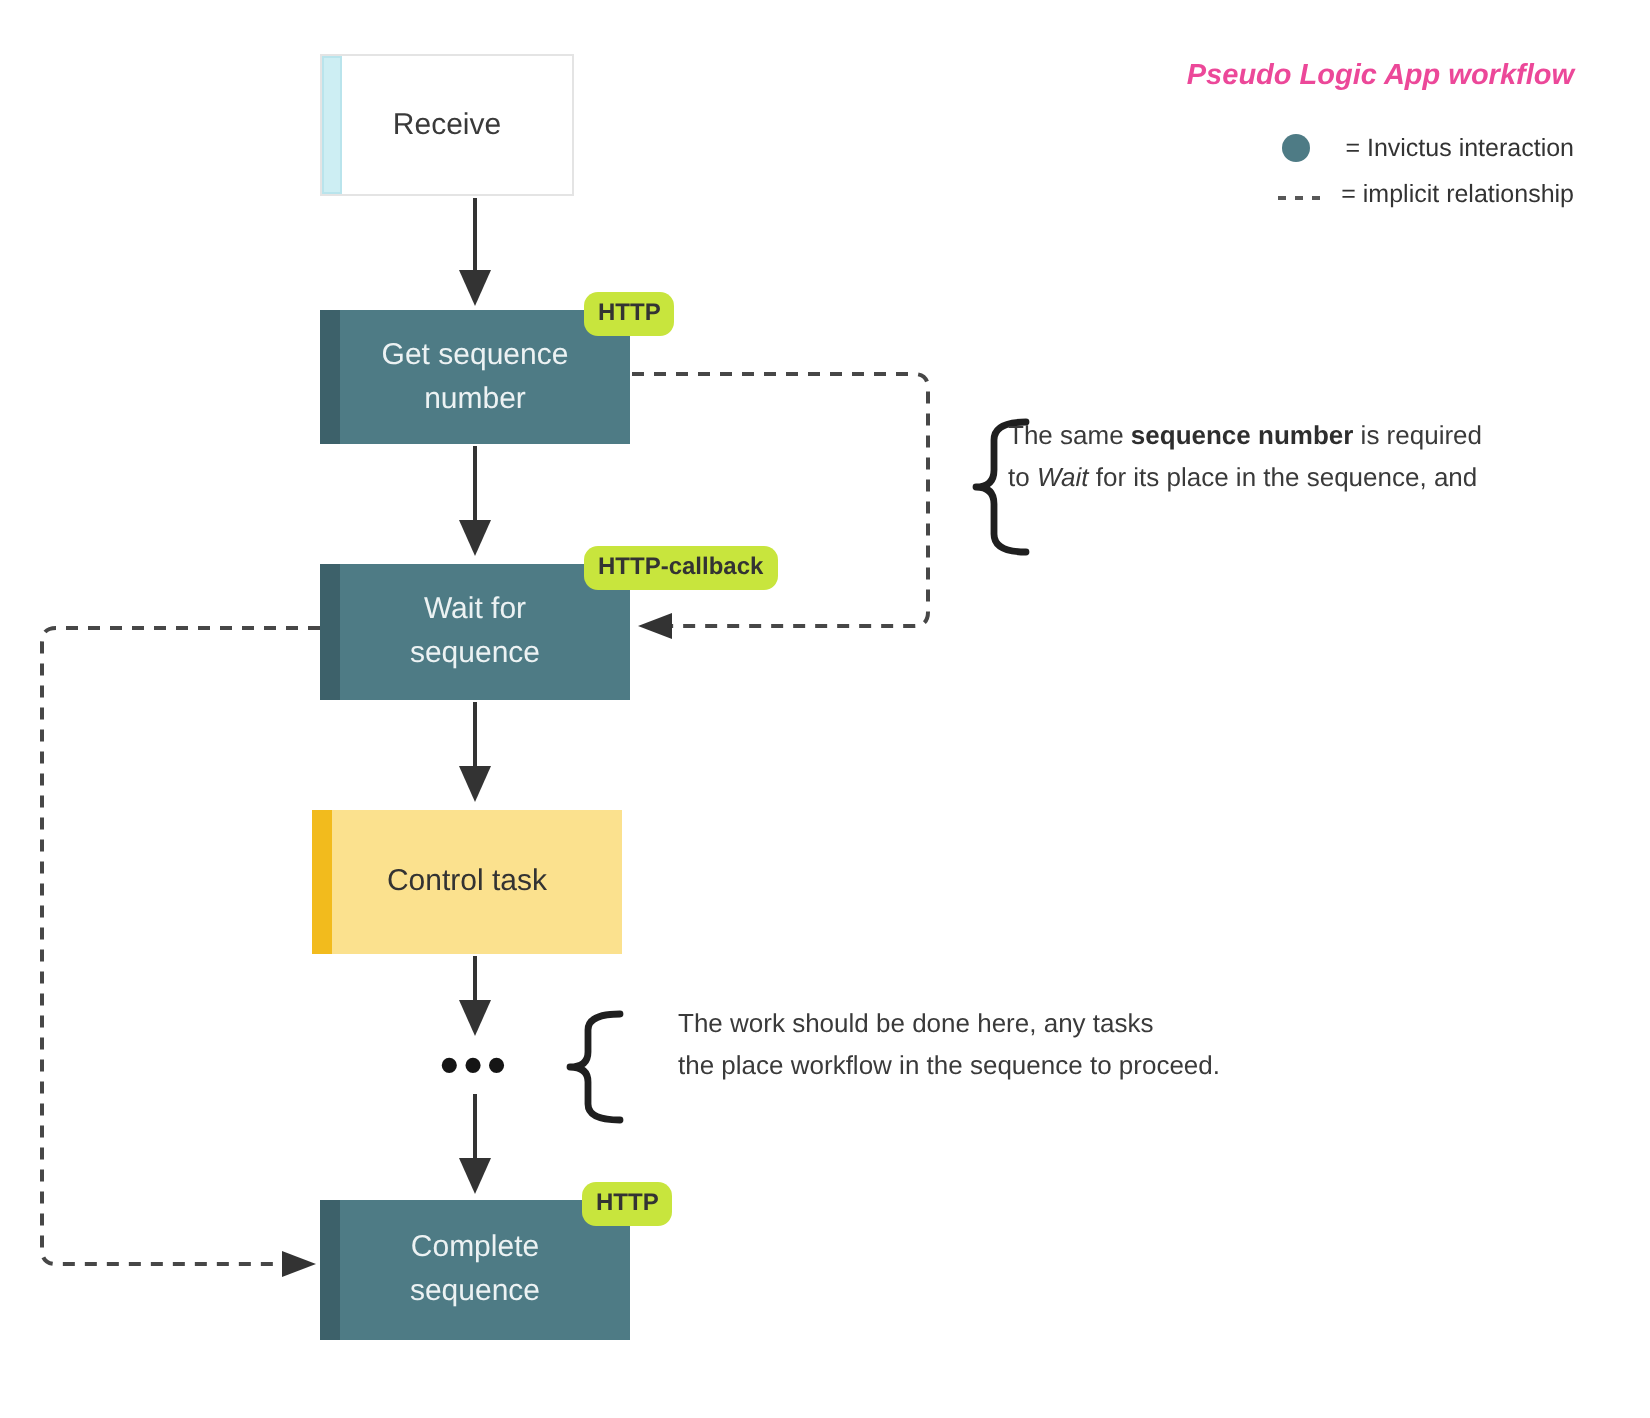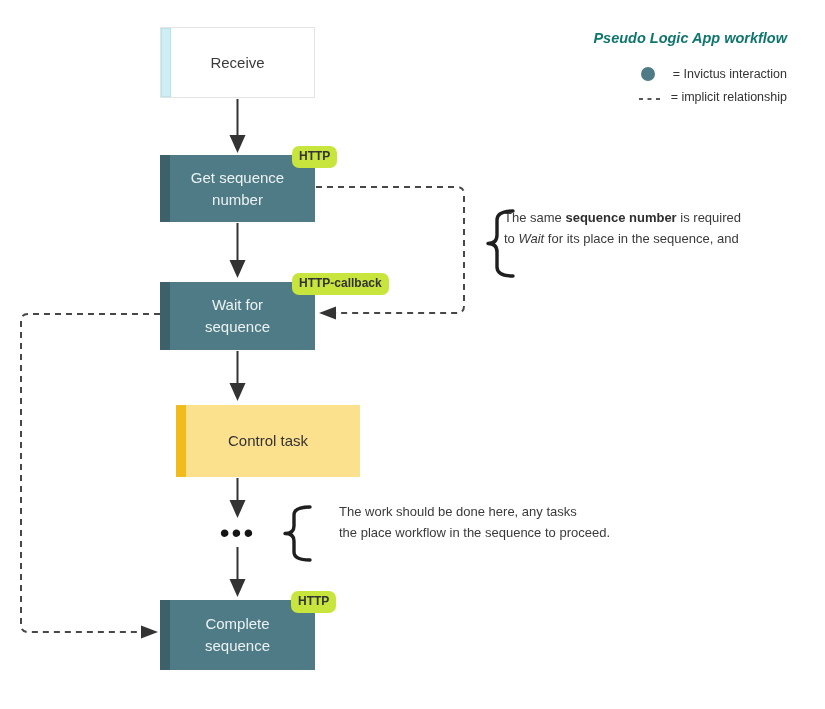--- a/index.html
+++ b/index.html
@@ -34,21 +34,21 @@
   .node-label{position:relative;display:block;padding:0 20px;z-index:1;}
 
   .badge{position:absolute;top:-9px;left:132px;z-index:2;background:var(--badge-green);
     color:#333;border-radius:7px;padding:2px 7px 3px;font-size:12px;font-weight:600;
     white-space:nowrap;}
 
   .dots{position:absolute;left:195px;top:517px;width:85px;text-align:center;
     font-size:28px;line-height:32px;letter-spacing:2px;color:#151515;}
 
   .legend{position:absolute;top:29px;right:38px;text-align:right;color:#3c3c3c;}
-  .legend-title{font-style:italic;font-weight:600;font-size:14.5px;line-height:18px;color:#0f766e;}
+  .legend-title{font-style:italic;font-weight:600;font-size:14.5px;line-height:18px;color:#ec4899;}
   .legend-item{display:flex;justify-content:flex-end;align-items:center;gap:7px;
     font-size:12.5px;color:#333;}
   .legend-item.first{margin-top:20px;gap:18px;}
   .legend-item.second{margin-top:9px;justify-content:flex-end;}
   .legend-dot{width:14px;height:14px;border-radius:50%;background:var(--invictus-teal);
     display:inline-block;flex:0 0 auto;}
   .legend-dash{display:inline-block;flex:0 0 auto;}
 
   .annotation{position:absolute;font-size:13px;line-height:21px;color:#3a3a3a;white-space:nowrap;}
   .annotation b{font-weight:700;color:#2e2e2e;}
@@ -79,38 +79,38 @@
     <path class="dashed" d="M316 187 H457 Q464 187 464 194 V306 Q464 313 457 313 H336"></path>
     <polygon class="head" points="336,306.5 336,319.5 319,313"></polygon>
 
     <path class="dashed" d="M160 314 H28 Q21 314 21 321 V625 Q21 632 28 632 H141"></path>
     <polygon class="head" points="141,625.5 141,638.5 158,632"></polygon>
 
     <path class="brace" d="M513 211 Q497 211 497 220 L497 235 Q497 243.5 488 243.5 Q497 243.5 497 252 L497 267 Q497 276 513 276"></path>
     <path class="brace" d="M310 507 Q294 507 294 515 L294 526 Q294 533.5 285 533.5 Q294 533.5 294 541 L294 552 Q294 560 310 560"></path>
   </svg>
 
-  <div class="node trigger" style="left:160px;top:27px;width:155px;height:71px">
+  <div class="node trigger" style="left:160px;top:27px;width:127px;height:71px">
     <span class="strip"></span>
     <span class="node-label">Receive</span>
   </div>
 
   <div class="node teal" style="left:160px;top:155px;width:155px;height:67px">
     <span class="strip"></span>
     <span class="node-label">Get sequence number</span>
     <span class="badge">HTTP</span>
   </div>
 
   <div class="node teal" style="left:160px;top:282px;width:155px;height:68px">
     <span class="strip"></span>
     <span class="node-label">Wait for sequence</span>
     <span class="badge">HTTP-callback</span>
   </div>
 
-  <div class="node control" style="left:176px;top:405px;width:184px;height:72px">
+  <div class="node control" style="left:156px;top:405px;width:155px;height:72px">
     <span class="strip"></span>
     <span class="node-label">Control task</span>
   </div>
 
   <div class="dots">•••</div>
 
   <div class="node teal" style="left:160px;top:600px;width:155px;height:70px">
     <span class="strip"></span>
     <span class="node-label">Complete sequence</span>
     <span class="badge" style="left:131px">HTTP</span>

